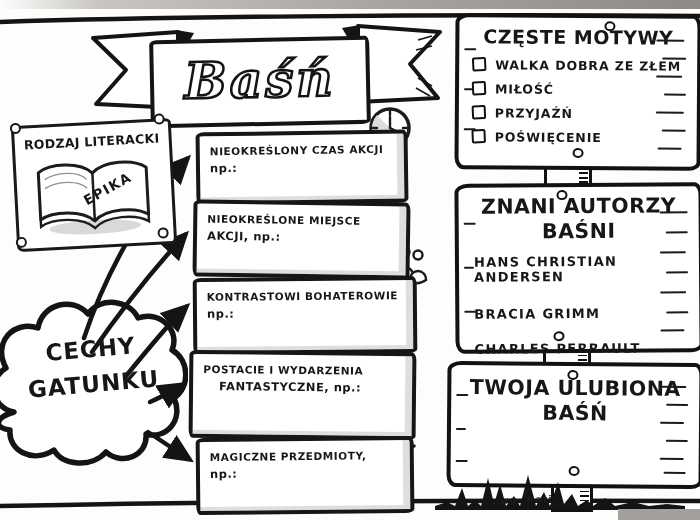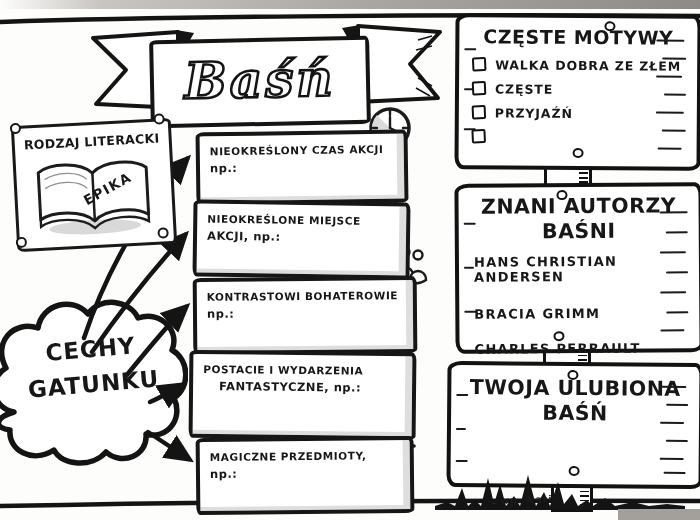--- a/index.html
+++ b/index.html
@@ -230,28 +230,29 @@
           <path d="M6,112 H16"></path>
       </g>
     </svg>
     <div class="sign-title" style="margin-top:8px;">CZĘSTE MOTYWY</div>
     <div class="motif-row">
       <span class="cbx"></span>
       <span class="motif-label">WALKA DOBRA ZE ZŁEM</span>
     </div>
     <div class="motif-row">
       <span class="cbx"></span>
-      <span class="motif-label">CZĘSTE</span>
+      <span class="motif-label">MIŁOŚĆ</span>
     </div>
     <div class="motif-row">
       <span class="cbx"></span>
       <span class="motif-label">PRZYJAŹŃ</span>
     </div>
     <div class="motif-row">
       <span class="cbx"></span>
+      <span class="motif-label">POŚWIĘCENIE</span>
     </div>
     <span class="nail" style="left:145px;top:3px;"></span>
     <span class="nail" style="left:114px;top:130px;"></span>
   </div>
 
   <div class="sign" style="left:455px;top:183px;width:240px;height:162px;transform:rotate(-0.4deg);">
     <svg class="tex" width="240" height="162" viewBox="0 0 240 162">
       <g stroke="#1b1b1b" stroke-width="2" stroke-linecap="round">
         <path d="M202,26 H228"></path>
           <path d="M208,46 H228"></path>

